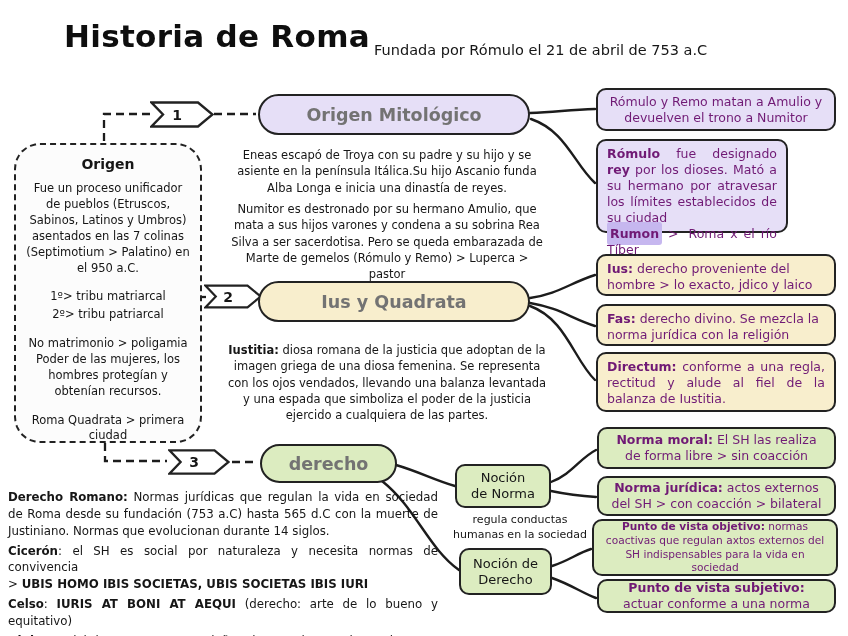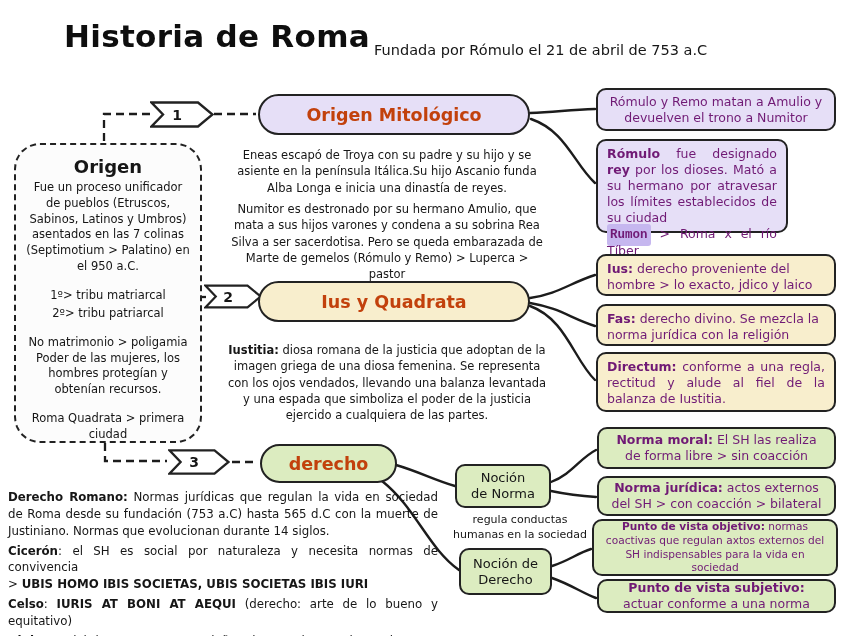--- a/index.html
+++ b/index.html
@@ -9,42 +9,42 @@
   .connectors { position:absolute; left:0; top:0; z-index:0; }
   .dash  { stroke:#1c1c1c; stroke-width:2.3; fill:none; stroke-dasharray:8 5; }
   .solid { stroke:#1c1c1c; stroke-width:2.4; fill:none; stroke-linecap:round; }
 
   .abs { position:absolute; z-index:2; }
 
   .title { left:64px; top:18px; font-size:31px; font-weight:800; letter-spacing:.3px; color:#0e0e0e; }
   .subtitle { left:374px; top:42px; font-size:14.5px; }
 
   .pill { display:flex; align-items:center; justify-content:center; border:2.6px solid #222;
-          border-radius:22px; font-weight:700; font-size:17.5px; color:#c2410c; }
+          border-radius:22px; font-weight:700; font-size:17.5px; color:#737373; }
   .purple { background:#e6dff7; }
   .tan    { background:#f8eecd; }
   .green  { background:#dcecc0; }
 
   .note { border:2.2px solid #222; border-radius:10px; font-size:12.5px; line-height:1.28;
           padding:5px 9px; color:#701a75; }
   .center { display:flex; align-items:center; justify-content:center; text-align:center; }
   .justify { text-align:justify; }
   .b  { font-weight:700; }
-  .hl { background:#c6b7ef; border-radius:3px; padding:4px 3px; font-weight:700;font-family:Liberation Mono, monospace; }
+  .hl { background:#c6b7ef; border-radius:3px; padding:4px 3px; font-weight:700; }
   .gap { margin-left:10px; }
 
   .marker { z-index:2; }
   .marker svg { position:absolute; inset:0; width:100%; height:100%; }
   .marker-num { position:absolute; left:4px; right:14px; top:0; bottom:0; display:flex;
                 align-items:center; justify-content:center; font-size:14px; font-weight:600; }
 
   .origen-box { left:14px; top:143px; width:188px; height:300px; border:2.6px dashed #222;
                 border-radius:26px; background:#fcfcfc; padding:10px 9px; text-align:center;
                 font-size:11.5px; line-height:1.38; }
-  .origen-box h2 { font-size:18px; font-weight:700; margin-bottom:0; }
+  .origen-box h2 { font-size:14px; font-weight:700; margin-bottom:7px; }
   .mt-lg { margin-top:13px; }
   .mt-sm { margin-top:2px; }
 
   .text-block { text-align:center; font-size:11.5px; line-height:1.42; }
   .text-block .para2 { margin-top:5px; }
 
   .nocion { border:2.2px solid #222; border-radius:10px; font-weight:400; font-size:13px;
             line-height:1.2; display:flex; flex-direction:column; align-items:center; justify-content:center;
             text-align:center; }
 

